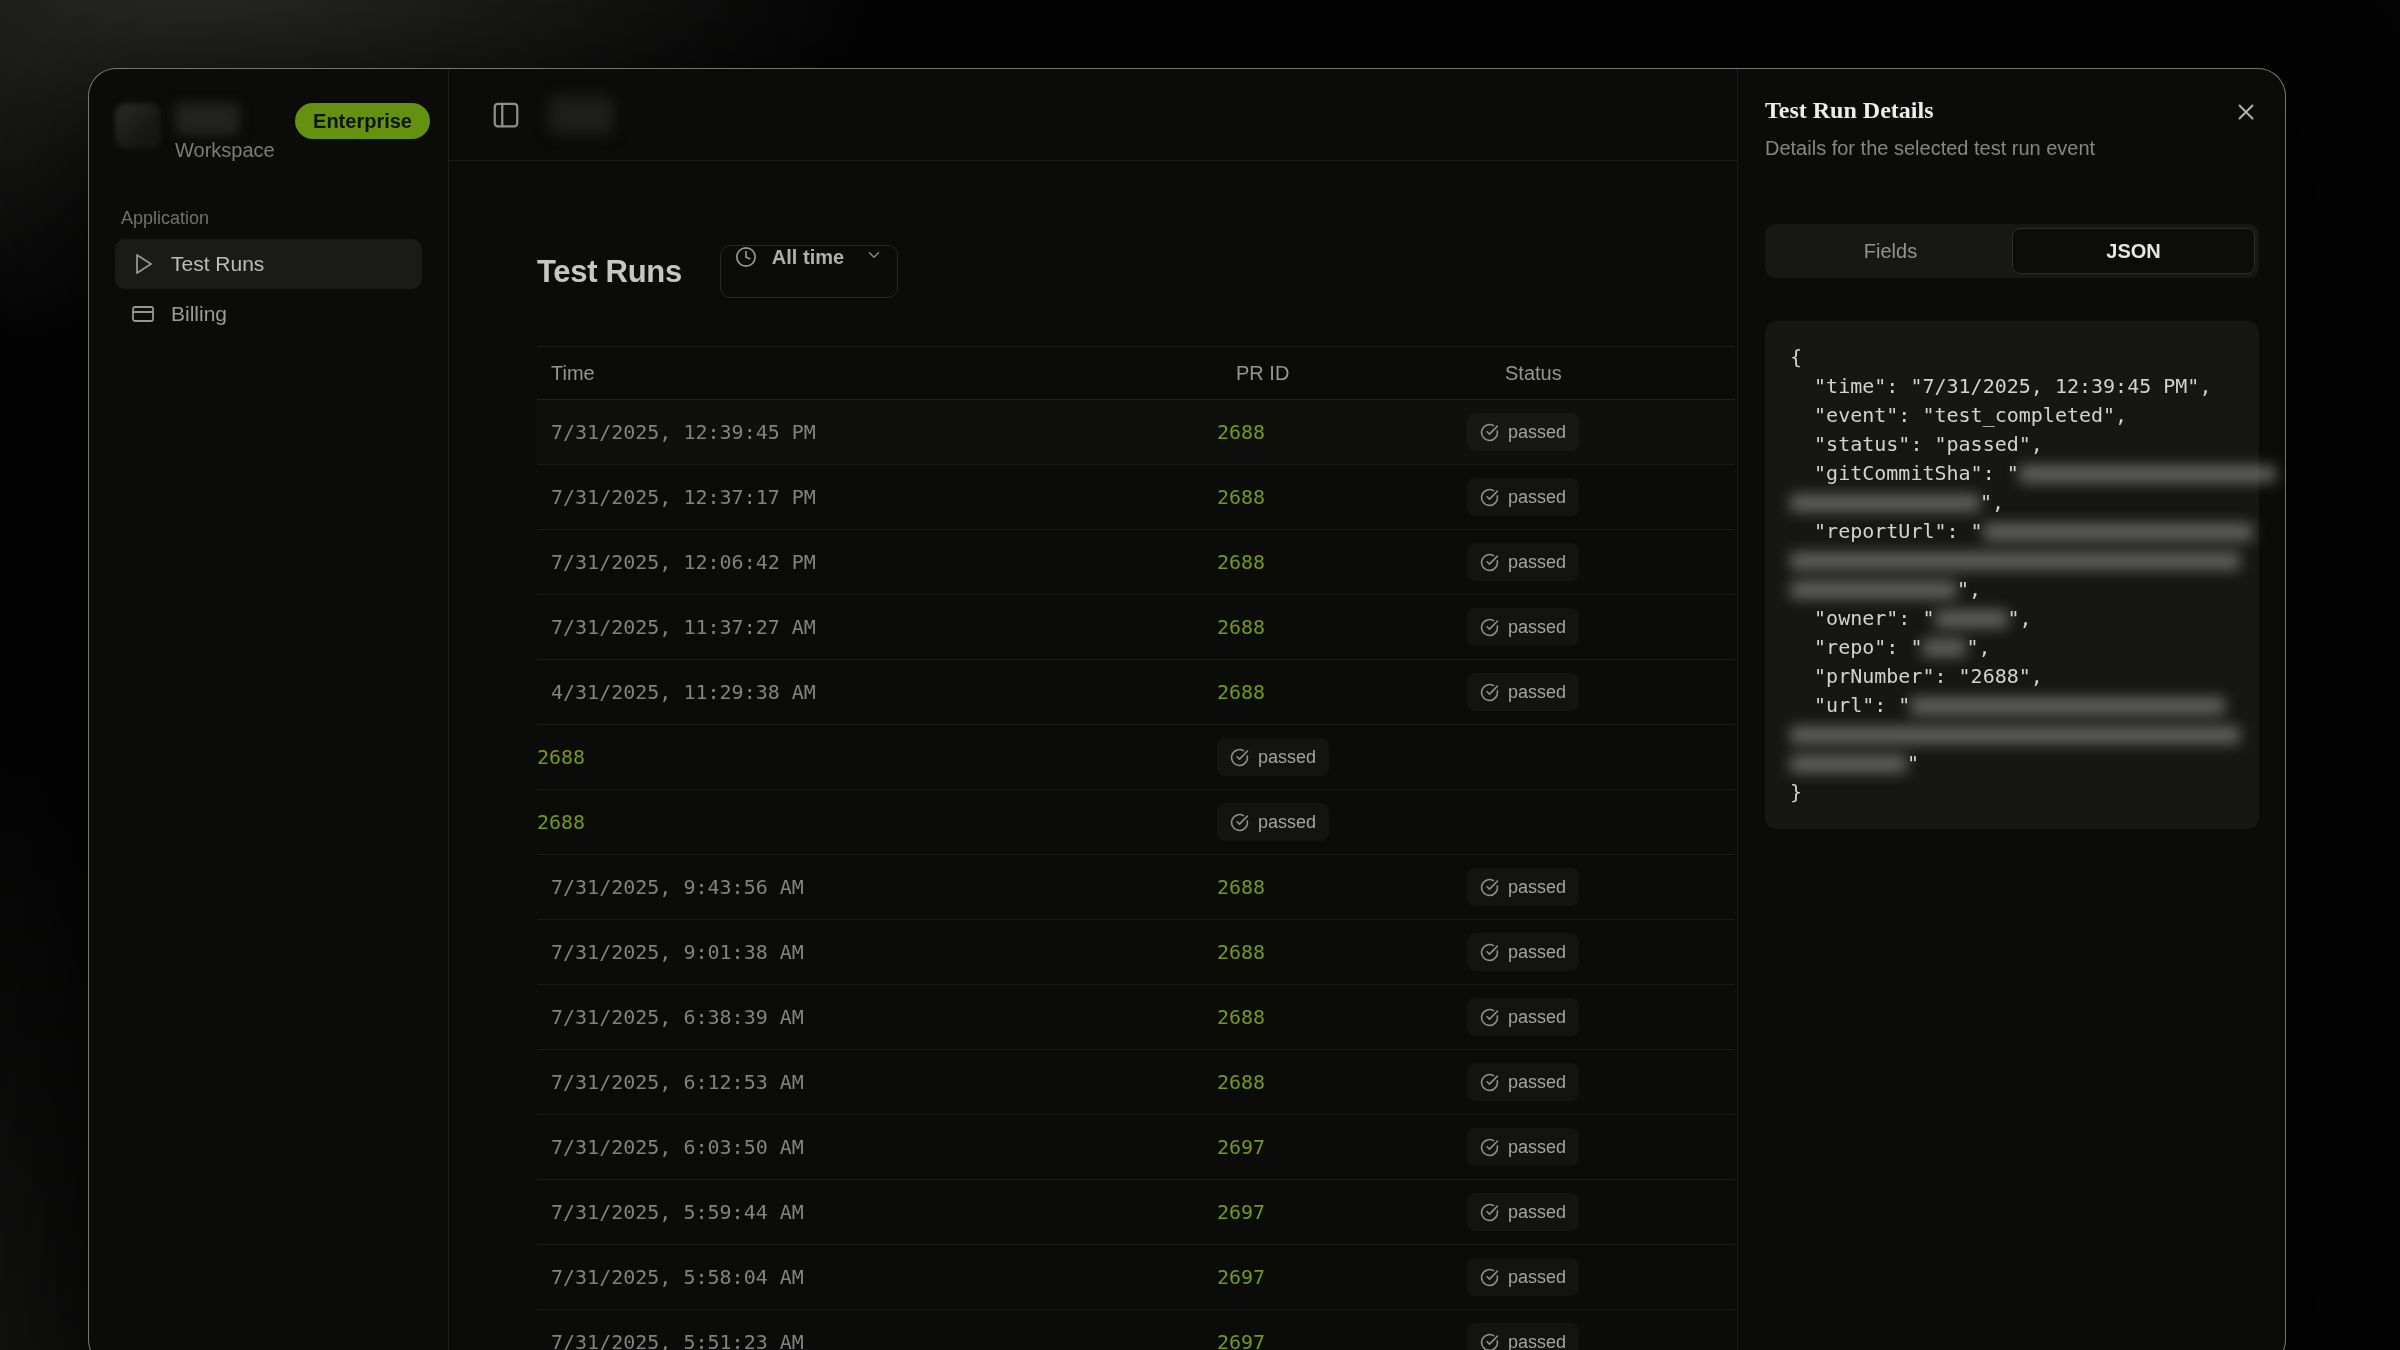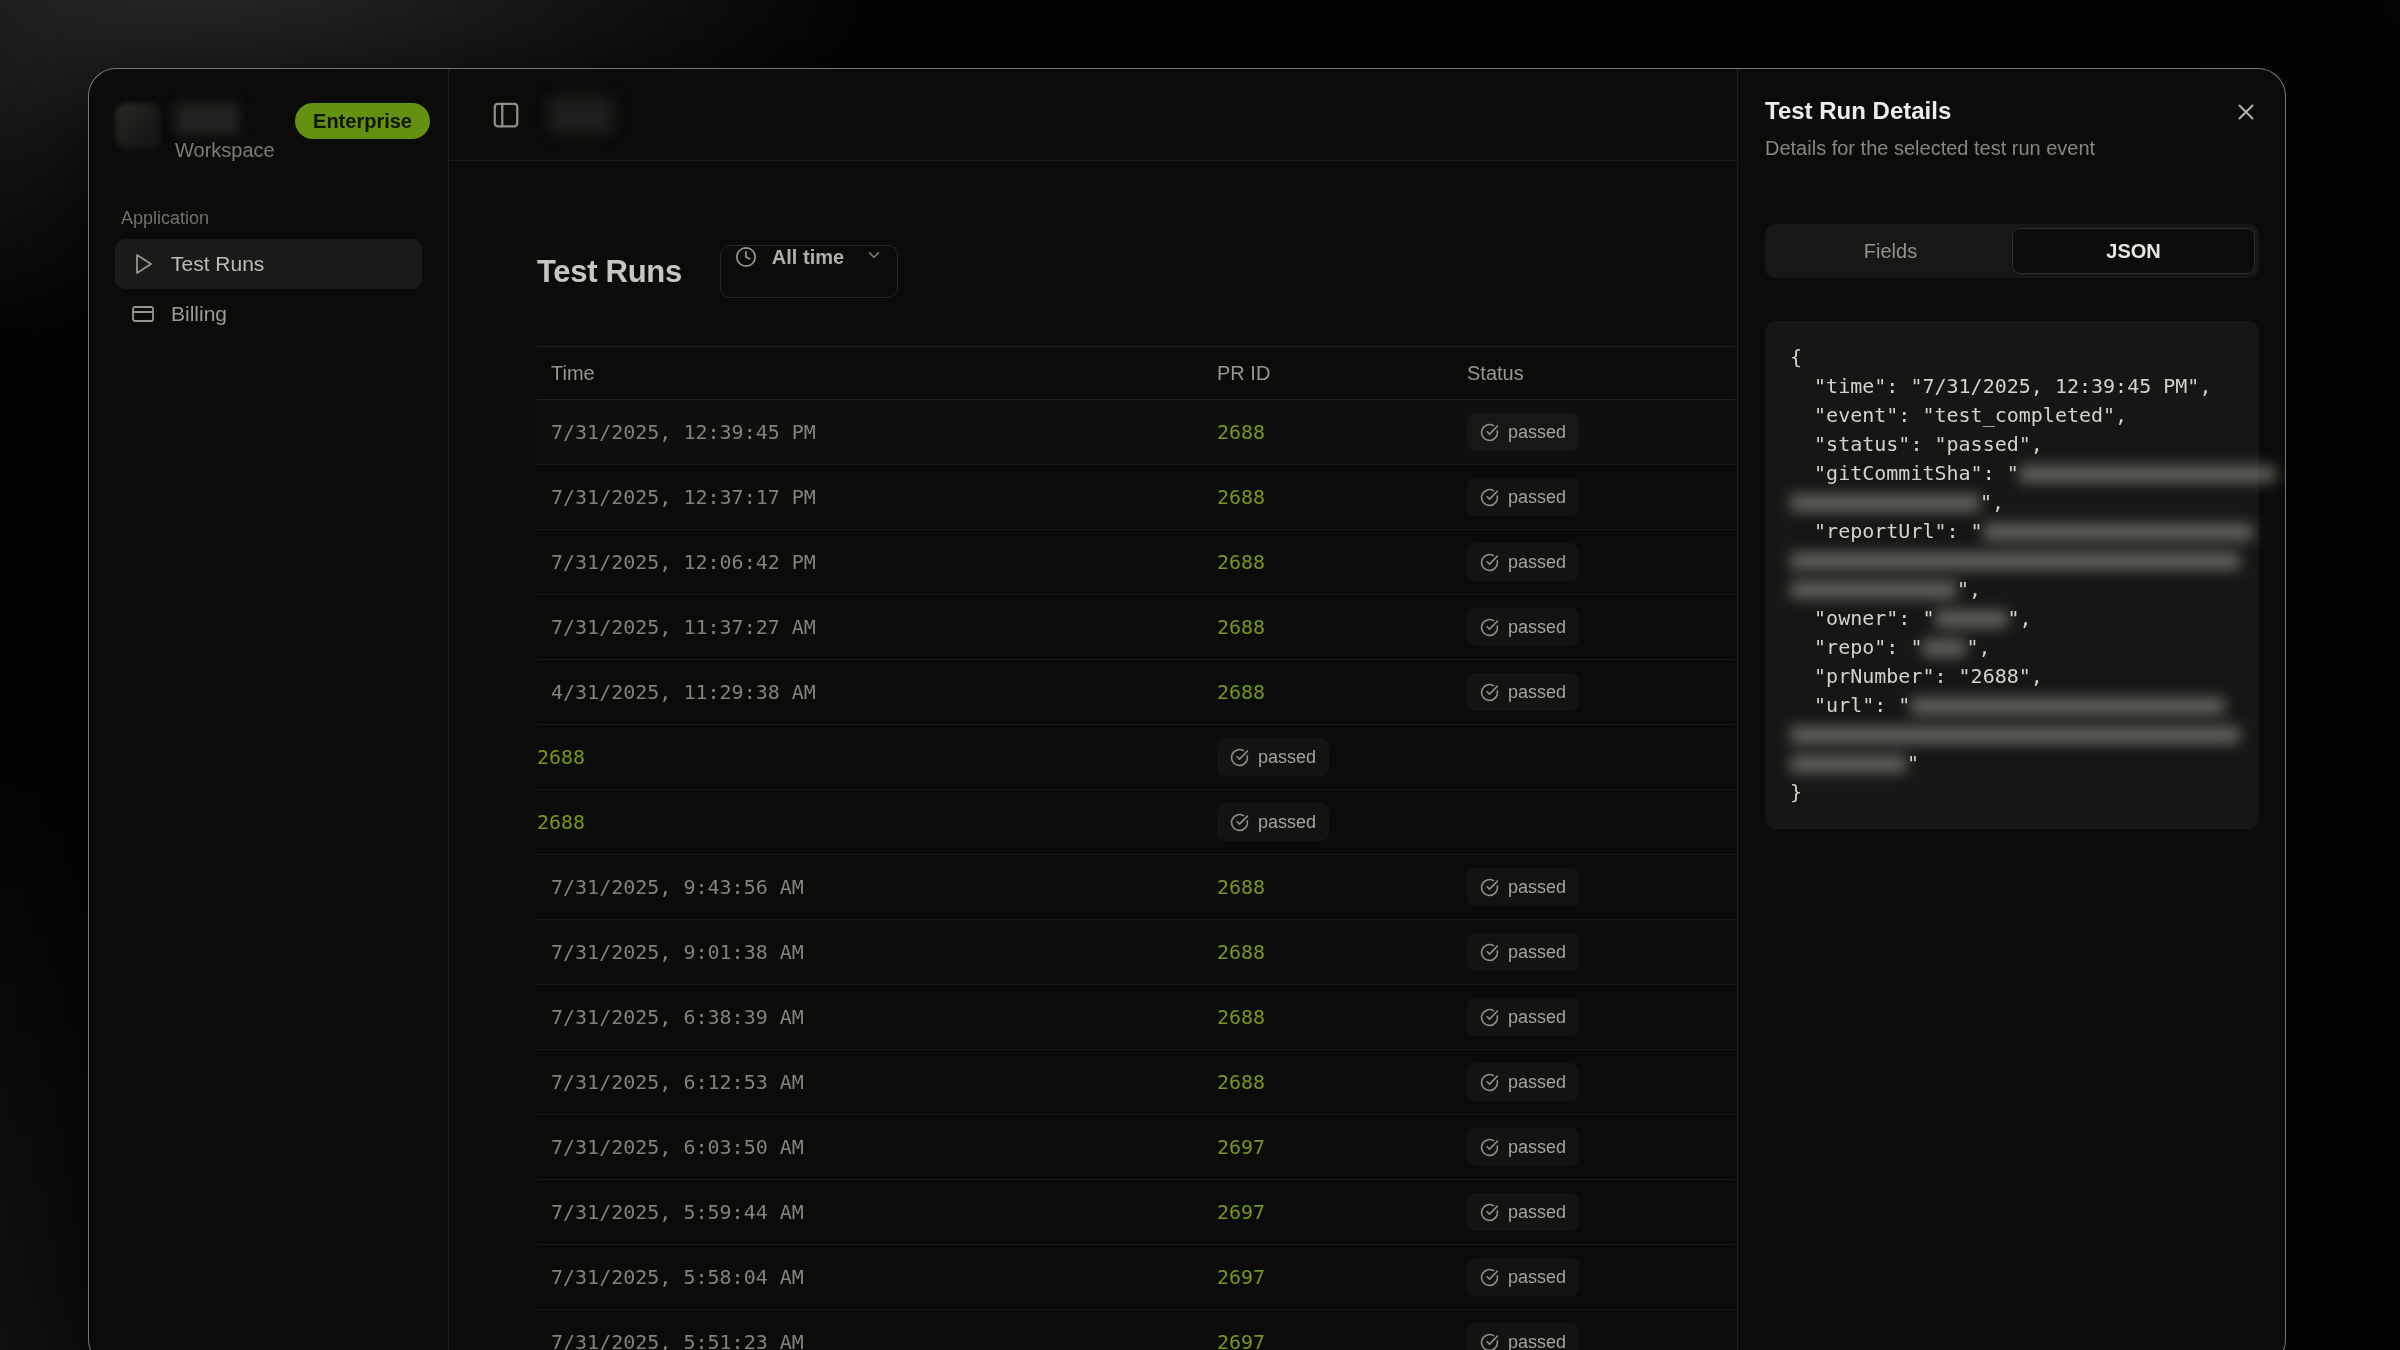--- a/index.html
+++ b/index.html
@@ -62,36 +62,36 @@
   .title-row{ display:flex; align-items:center; gap:38px; }
   .page-title{ font-size:31px; font-weight:700; color:#c7c7c2; letter-spacing:-.3px; }
   .filter-btn{
     height:53px; padding:0 14px; border:1px solid #272725; border-radius:10px;
     background:transparent; display:inline-flex; align-items:flex-start; gap:15px;
     color:#b0b0aa; font-size:20px;font-weight:bold;
   }
   .filter-btn .chev{ color:#83837d; margin-left:6px; }
   .table{ margin-top:48px; border-top:1px solid #1e1e1c; }
   .thead,.trow{ display:grid; grid-template-columns:680px 250px 1fr; align-items:center; }
-  .thead{ height:53px; border-bottom:1px solid #202020; font-size:20px; color:#97979­1; color:#97978f; }
+  .thead{ height:53px; border-bottom:1px solid #202020; font-size:20px; color:#97979­1; color:#97978f;gap:19px; }
   .thead .cell:first-child,.cell-time{ padding-left:14px; }
   .trow{ height:65px; border-bottom:1px solid #191917; }
   .trow.selected{ background:rgba(255,255,255,.018); }
   .cell-time{ font-family:"DejaVu Sans Mono", monospace; font-size:20px; color:#83837d; }
   .cell-pr{ font-family:"DejaVu Sans Mono", monospace; font-size:20px; color:var(--accent-green,#74991c); }
   .status-badge{
     display:inline-flex; align-items:center; gap:9px; height:38px; padding:0 13px;
     border-radius:8px; background:rgba(255,255,255,.035);
     font-size:18px; color:#a4a49e;
   }
   .status-badge .icon{ color:#8f8f89; }
 
   
   .details{ border-left:1px solid #1d1d1b; padding:28px 26px 0 27px; }
-  .d-head{ display:flex; align-items:flex-start; }
+  .d-head{ display:flex; align-items:flex-start;font-family:Liberation Serif, serif; }
   .d-title{ font-size:24px; font-weight:700; color:#ededeb; }
   .d-close{ margin-left:auto; color:#b3b3ad; margin-top:2px; }
   .d-sub{ margin-top:12px; font-size:20px; color:#87878­1; color:#878781; }
   .tabs{
     margin-top:64px; background:#171715; border-radius:10px; padding:4px;
     display:grid; grid-template-columns:1fr 1fr; height:54px;
   }
   .tab{
     display:flex; align-items:center; justify-content:center; border-radius:8px;
     font-size:20px; color:#93938d; border:1px solid transparent;

